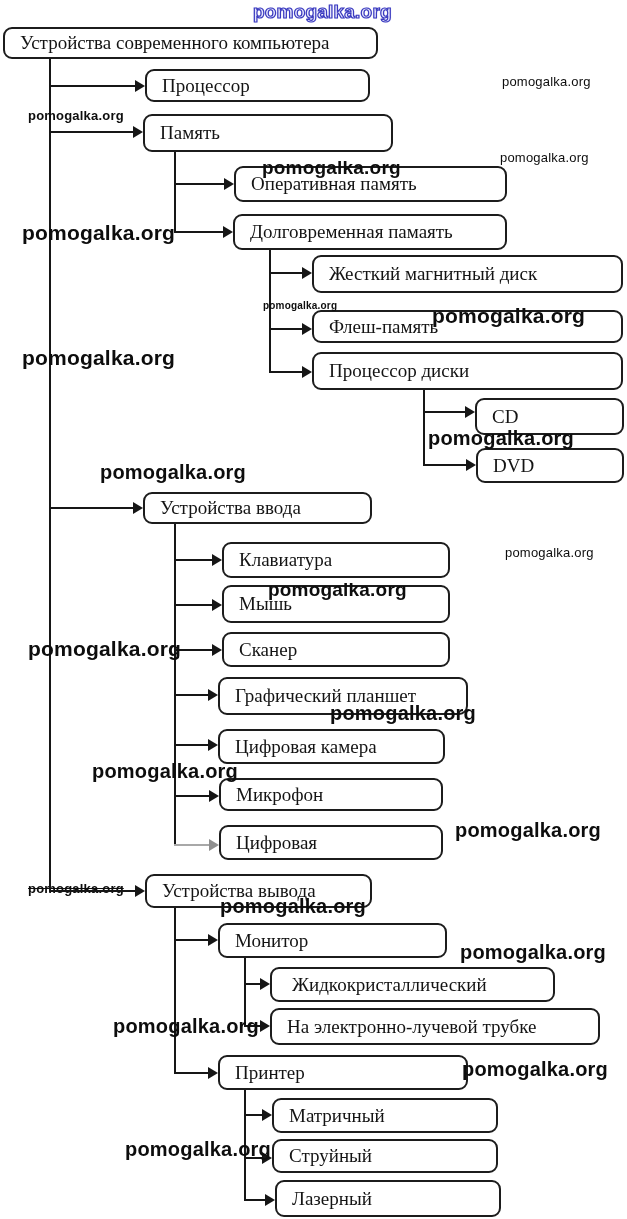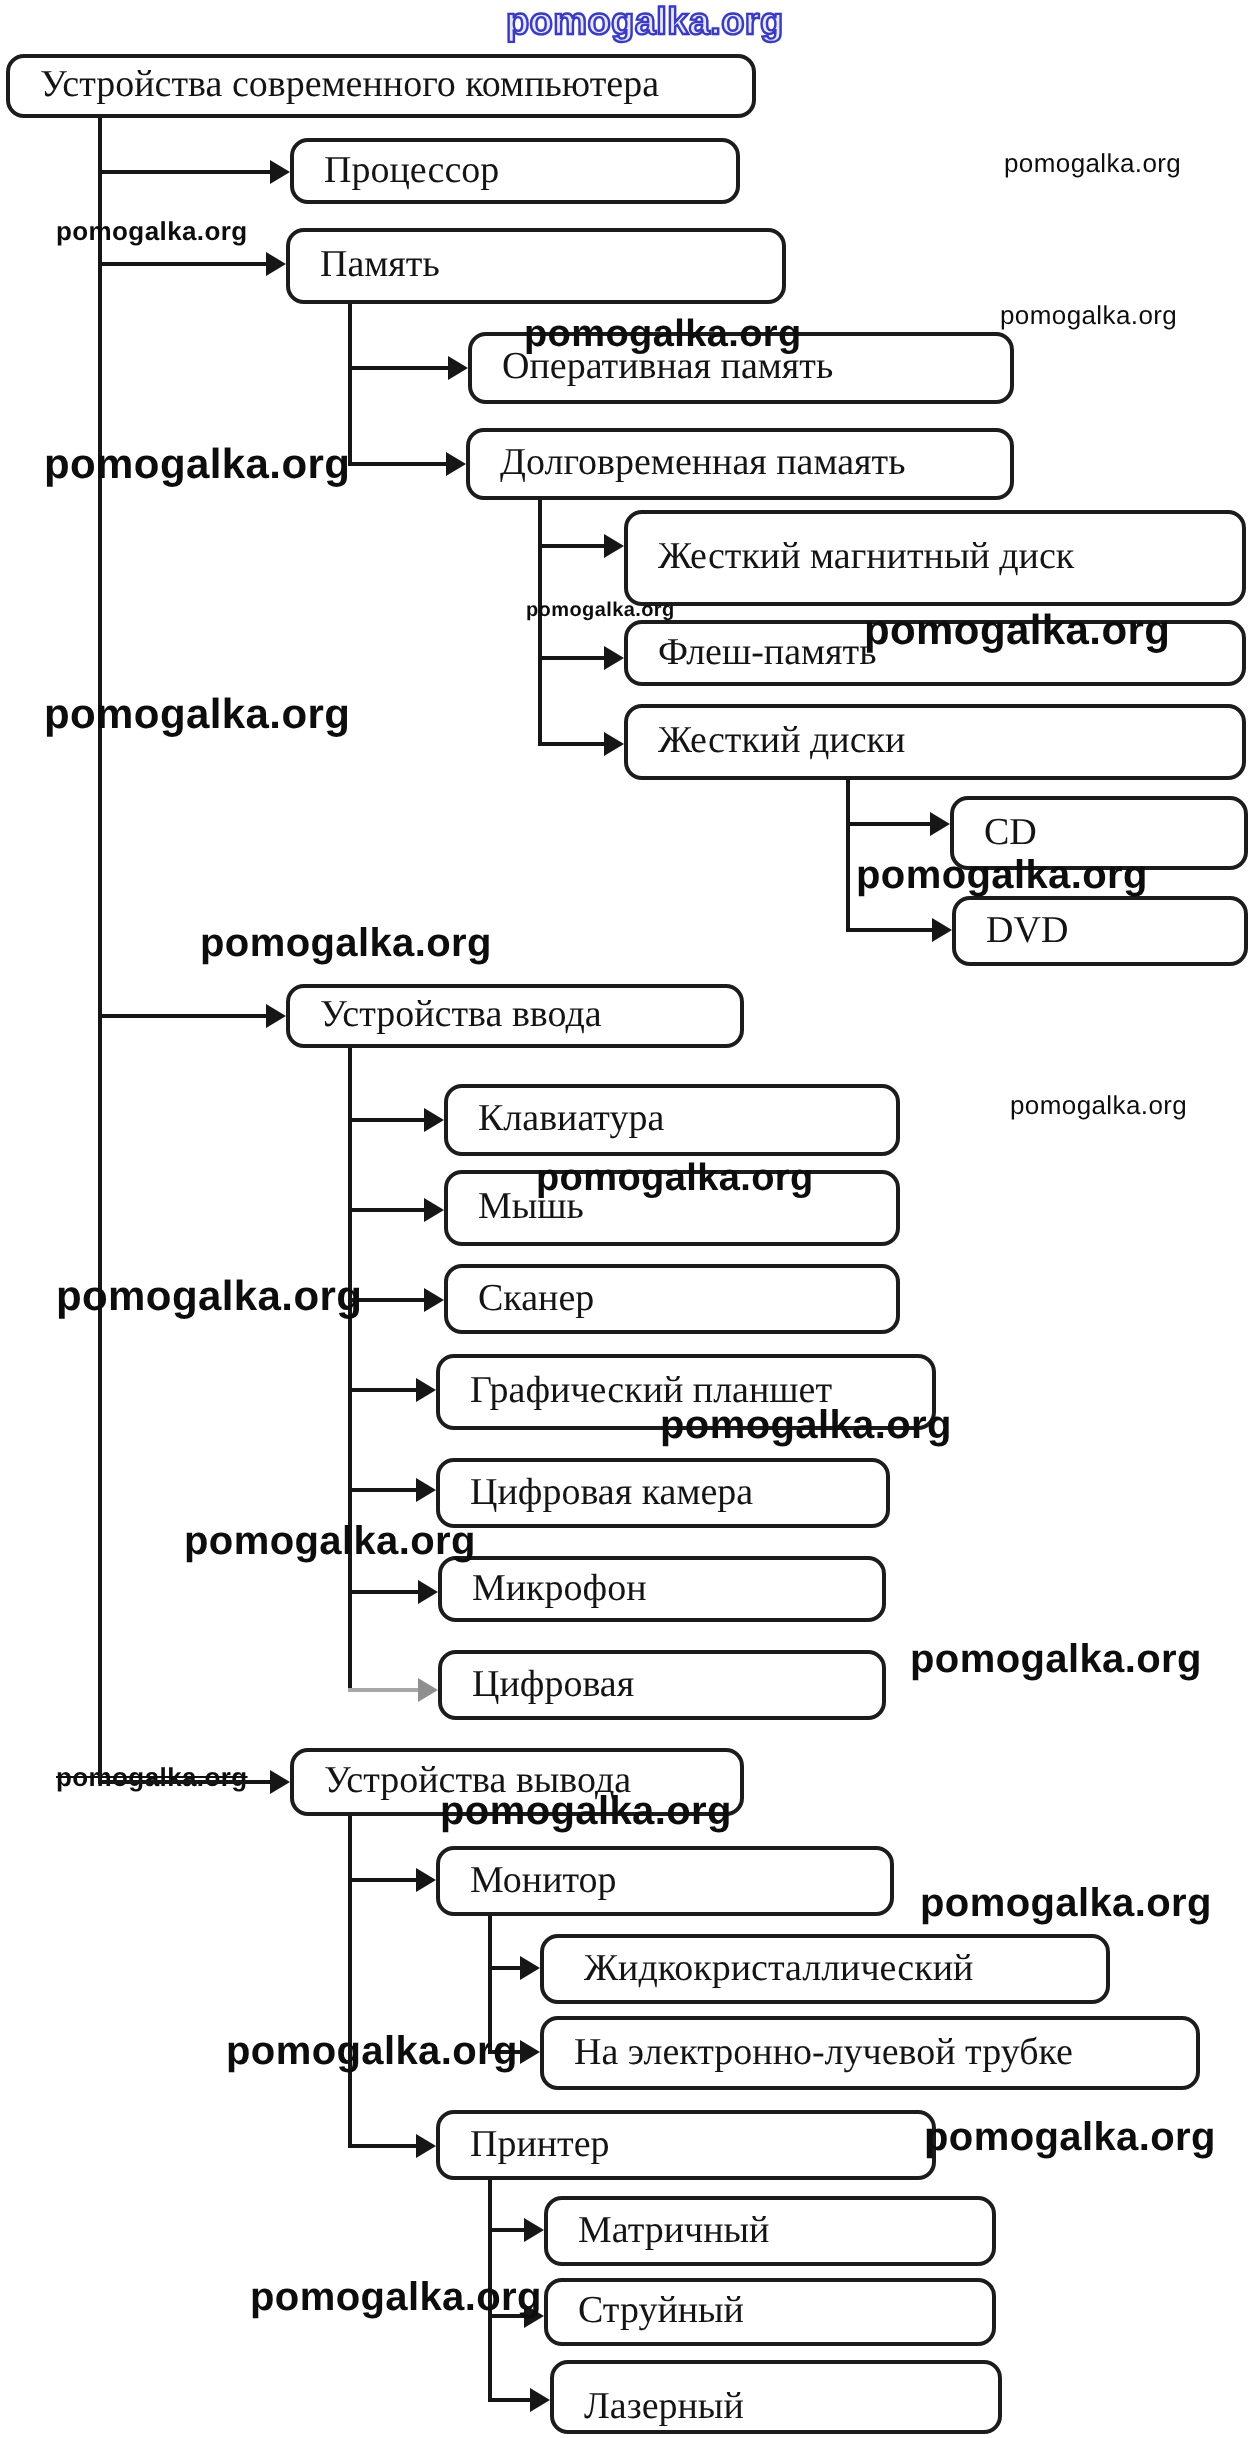--- a/index.html
+++ b/index.html
@@ -91,28 +91,28 @@
     </div>
     <div class="node" style="left: 143px; top: 114px; width: 250px; height: 38px;">
       <span class="node-label">Память</span>
     </div>
     <div class="node" style="left: 234px; top: 166px; width: 273px; height: 36px;">
       <span class="node-label">Оперативная память</span>
     </div>
     <div class="node" style="left: 233px; top: 214px; width: 274px; height: 36px;">
       <span class="node-label">Долговременная памаять</span>
     </div>
-    <div class="node" style="left: 312px; top: 255px; width: 311px; height: 48px; align-items: center;">
+    <div class="node" style="left: 312px; top: 255px; width: 311px; height: 38px; align-items: center;">
       <span class="node-label">Жесткий магнитный диск</span>
     </div>
     <div class="node" style="left: 312px; top: 310px; width: 311px; height: 33px;">
       <span class="node-label">Флеш-память</span>
     </div>
     <div class="node" style="left: 312px; top: 352px; width: 311px; height: 38px;">
-      <span class="node-label">Жесткий диски</span>
+      <span class="node-label">Процессор диски</span>
     </div>
     <div class="node" style="left: 475px; top: 398px; width: 149px; height: 37px;">
       <span class="node-label">CD</span>
     </div>
     <div class="node" style="left: 476px; top: 448px; width: 148px; height: 35px;">
       <span class="node-label">DVD</span>
     </div>
     <div class="node" style="left: 143px; top: 492px; width: 229px; height: 32px;">
       <span class="node-label">Устройства ввода</span>
     </div>
@@ -151,21 +151,21 @@
     </div>
     <div class="node" style="left: 218px; top: 1055px; width: 250px; height: 35px;">
       <span class="node-label">Принтер</span>
     </div>
     <div class="node" style="left: 272px; top: 1098px; width: 226px; height: 35px;">
       <span class="node-label">Матричный</span>
     </div>
     <div class="node" style="left: 272px; top: 1139px; width: 226px; height: 34px;">
       <span class="node-label">Струйный</span>
     </div>
-    <div class="node" style="left: 275px; top: 1180px; width: 226px; height: 37px; align-items: flex-end;">
+    <div class="node" style="left: 275px; top: 1180px; width: 226px; height: 37px;">
       <span class="node-label">Лазерный</span>
     </div>
     <div class="wm wm-outline" style="left: 253px; top: 2px; font-size: 19px; font-weight: 700;">pomogalka.org</div>
     <div class="wm wm-plain" style="left: 502px; top: 75px; font-size: 13px; font-weight: 500;">pomogalka.org</div>
     <div class="wm wm-plain" style="left: 28px; top: 109px; font-size: 13px; font-weight: 600;">pomogalka.org</div>
     <div class="wm wm-plain" style="left: 500px; top: 151px; font-size: 13px; font-weight: 500;">pomogalka.org</div>
     <div class="wm wm-bold" style="left: 262px; top: 158px; font-size: 19px; font-weight: 700;">pomogalka.org</div>
     <div class="wm wm-bold" style="left: 22px; top: 222px; font-size: 21px; font-weight: 700;">pomogalka.org</div>
     <div class="wm wm-plain" style="left: 263px; top: 301px; font-size: 10px; font-weight: 600;">pomogalka.org</div>
     <div class="wm wm-bold" style="left: 432px; top: 305px; font-size: 21px; font-weight: 700;">pomogalka.org</div>

